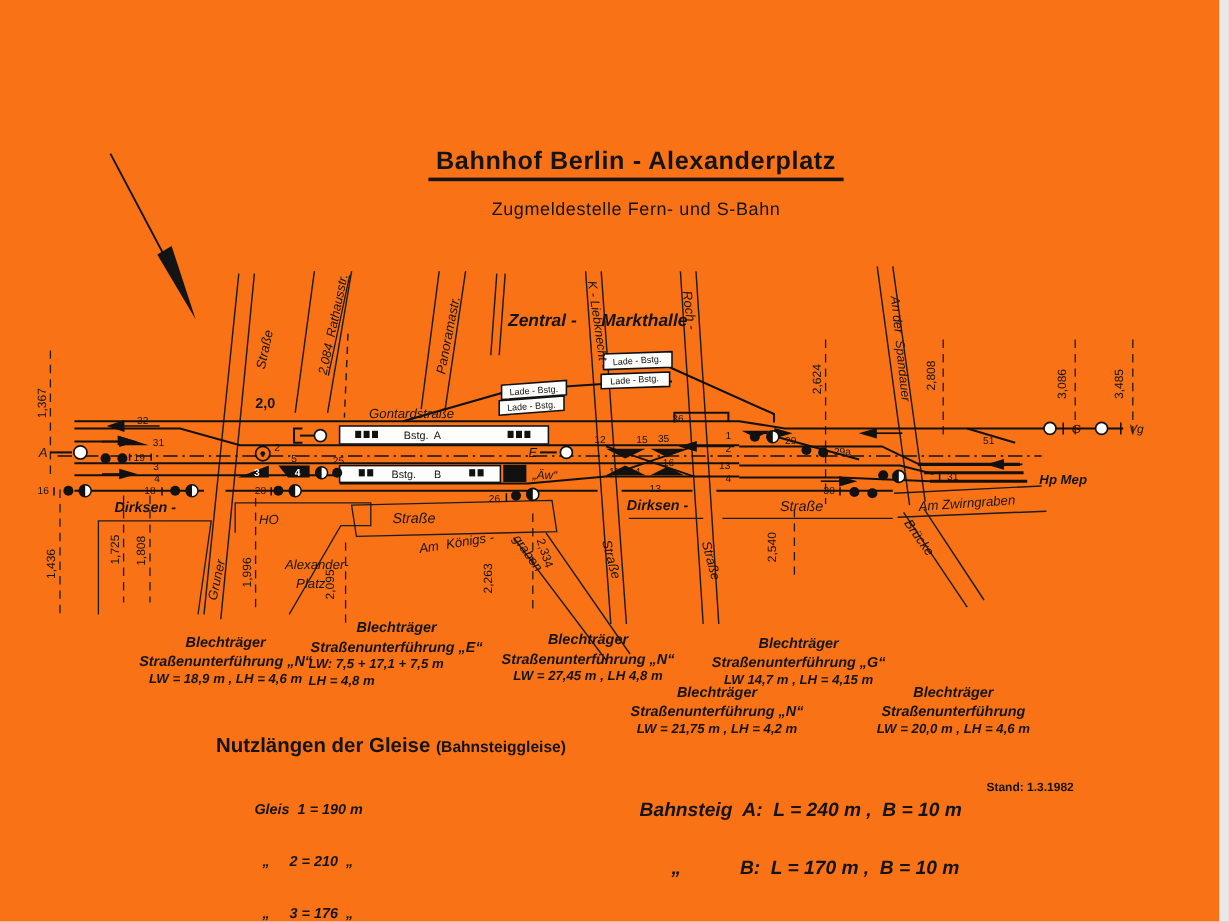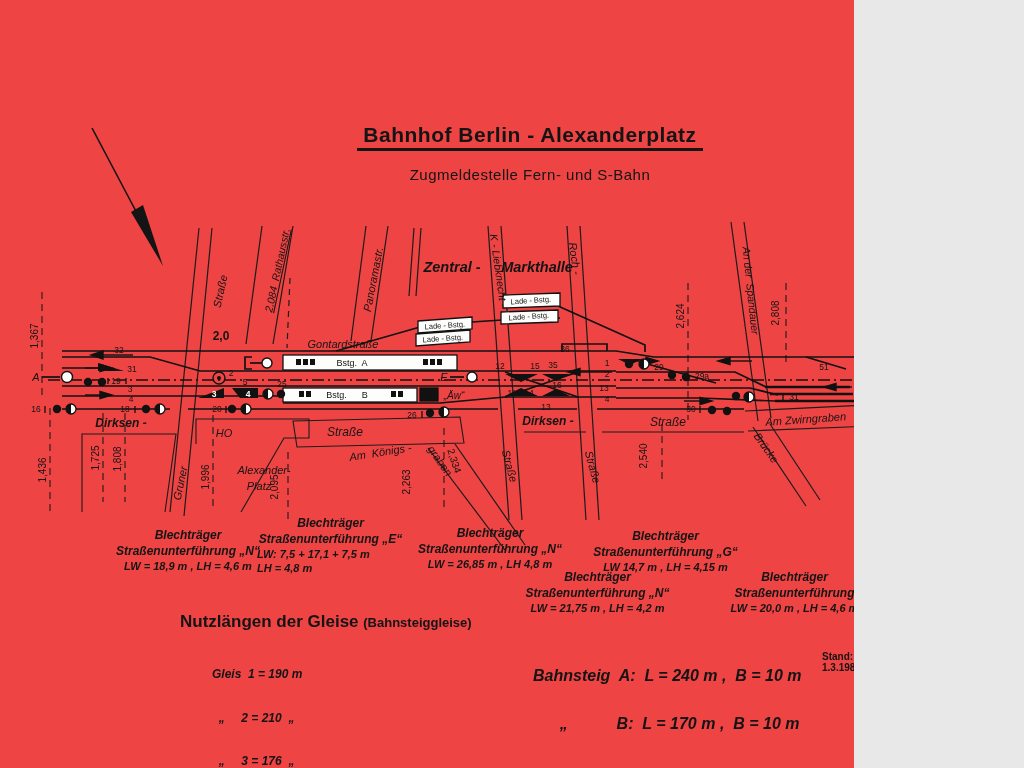--- a/index.html
+++ b/index.html
@@ -1,16 +1,16 @@
 <!DOCTYPE html>
 <html><head>
 <meta charset="utf-8">
 <style>
   html,body{margin:0;padding:0;background:#e8e8e8;}
-  .page{position:relative;width:854px;height:768px;background:#ef4444;overflow:hidden;
+  .page{position:relative;width:1016px;height:768px;background:#f97316;overflow:hidden;
         font-family:"Liberation Sans",sans-serif;color:#141414;}
   .abs{position:absolute;}
   
   .title-wrap{position:absolute;top:123px;left:340px;width:380px;text-align:center;}
   .title-main{display:inline-block;font-size:21px;font-weight:bold;letter-spacing:.5px;
               border-bottom:3px solid #141414;padding:0 6px 1px;}
   .title-sub{font-size:15px;margin-top:15px;letter-spacing:.5px;}
   .title-scale{font-size:11.5px;font-weight:bold;margin-top:3px;}
   
   .note{position:absolute;font-style:italic;font-weight:bold;text-align:center;line-height:1.3;}
@@ -342,21 +342,21 @@
   </div>
   <div class="note" style="left:243px;top:516px;width:175px;">
     <div class="l1">Blechträger</div>
     <div class="l2">Straßenunterführung „E“</div>
     <div class="dims" style="text-align:left;padding-left:14px;">LW: 7,5 + 17,1 + 7,5 m</div>
     <div class="dims" style="text-align:left;padding-left:14px;">LH   =   4,8 m</div>
   </div>
   <div class="note" style="left:405px;top:526px;width:170px;">
     <div class="l1">Blechträger</div>
     <div class="l2">Straßenunterführung „N“</div>
-    <div class="dims">LW = 26,85 m , LH 4,8 m</div>
+    <div class="dims">LW = 27,45 m , LH 4,8 m</div>
   </div>
   <div class="note" style="left:578px;top:529px;width:175px;">
     <div class="l1">Blechträger</div>
     <div class="l2">Straßenunterführung „G“</div>
     <div class="dims">LW 14,7 m , LH = 4,15 m</div>
   </div>
   <div class="note" style="left:490px;top:570px;width:215px;">
     <div class="l1">Blechträger</div>
     <div class="l2">Straßenunterführung „N“</div>
     <div class="dims">LW = 21,75 m , LH = 4,2 m</div>

